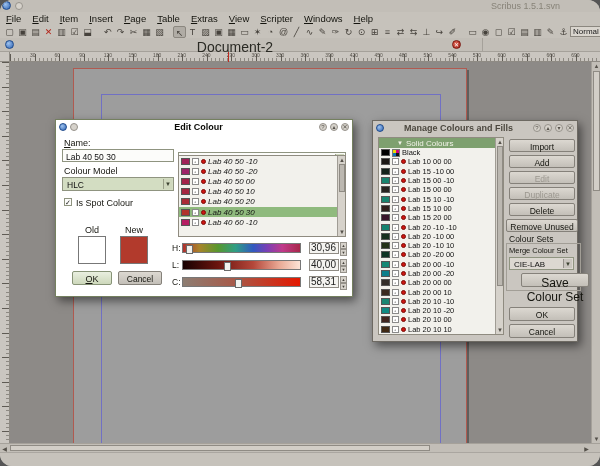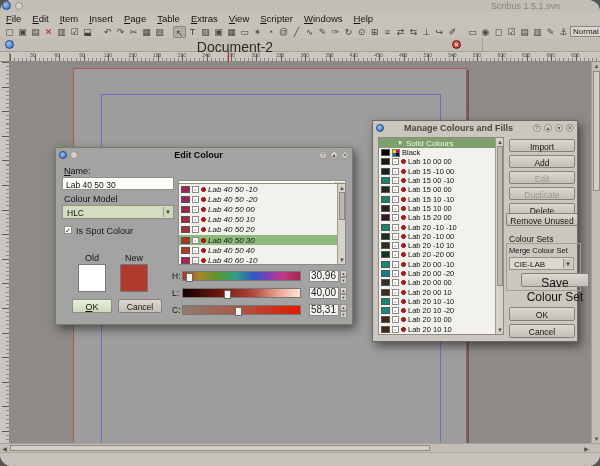--- a/index.html
+++ b/index.html
@@ -51,21 +51,21 @@
   #hthumb{left:10px;top:444.5px;width:420px;height:6px;background:#d2cec7;border:1px solid #8f8b84;}
 
   
   #statusbar{left:0;top:452px;width:600px;height:14px;background:#c6c2bb;border-top:1px solid #aaa6a0;}
   .sunken{background:#f4f3f0;border:1px solid #8f8b84;font-size:10px;color:#222;}
   .spin{width:7px;height:11px;display:flex;flex-direction:column;}
   .spin span{font-size:4px;line-height:5px;text-align:center;color:#44403a;background:#d6d2cb;border:1px solid #96928b;flex:1;}
 
   
   .dialog{position:absolute;box-shadow:3px 4px 9px rgba(0,0,0,.5);}
-  #edit-dlg{left:55px;top:119px;width:298px;height:178px;background:#a3a3a3;border:1px solid #74805f;margin-top:28px;}
+  #edit-dlg{left:55px;top:119px;width:298px;height:178px;background:#ffffff;border:1px solid #74805f;}
   #edit-dlg .dtitle{color:#0a0a06;}
   #manage-dlg{left:372px;top:120px;width:206px;height:222px;background:#cac6c0;border:1px solid #6d6962;}
   #manage-dlg .dtitle{color:#4c483f;}
   .dtitlebar{position:absolute;left:0;top:0;right:0;height:14px;display:flex;align-items:center;padding:0 3px;gap:3px;}
   .dtitle{flex:1;text-align:center;font-weight:bold;font-size:9px;}
   .lbl{font-size:9px;color:#15150f;}
   .lbl.mn::first-letter{text-decoration:underline;}
   .input{background:#fcfcfa;border:1px solid #8f9480;font-size:8.5px;padding:2px 0 0 3px;color:#111;}
   .combo{border:1px solid #8f9480;font-size:8.5px;position:relative;padding:2px 0 0 4px;color:#111;}
   .combo .arr{position:absolute;right:1px;top:1px;bottom:1px;width:9px;background:#cfd8bd;border-left:1px solid #9aa088;font-size:6px;line-height:10px;text-align:center;color:#3c4230;}
@@ -311,26 +311,20 @@
           <span class="spotdot"></span>
           <span class="cname">Lab 40 50 20</span>
         </div>
         <div class="crow selected">
           <span class="swatch" style="background: rgb(176, 52, 42);"></span>
           <span class="labicon">▫</span>
           <span class="spotdot"></span>
           <span class="cname">Lab 40 50 30</span>
         </div>
         <div class="crow">
-          <span class="swatch" style="background: rgb(178, 58, 34);"></span>
-          <span class="labicon">▫</span>
-          <span class="spotdot"></span>
-          <span class="cname">Lab 40 50 40</span>
-        </div>
-        <div class="crow">
           <span class="swatch" style="background: rgb(181, 29, 98);"></span>
           <span class="labicon">▫</span>
           <span class="spotdot"></span>
           <span class="cname">Lab 40 60 -10</span>
         </div>
         <div class="lscroll">
         <div class="sarrow abs" style="top:0;left:0;">▲</div>
         <div class="lthumb" style="top:8px;height:28px;"></div>
         <div class="sarrow abs" style="bottom:0;left:0;">▼</div>
       </div>
@@ -515,21 +509,21 @@
         <div class="sarrow abs" style="bottom:0;left:0;">▼</div>
       </div>
     </div>
 
     <div id="manage-buttons">
         <div class="gbtn abs mn" style="left: 136px; top: 18px; width: 66px; height: 13px;">Import</div>
         <div class="gbtn abs" style="left: 136px; top: 34px; width: 66px; height: 13px;">Add</div>
         <div class="gbtn abs disabled" style="left: 136px; top: 50px; width: 66px; height: 13px;">Edit</div>
         <div class="gbtn abs disabled" style="left: 136px; top: 66px; width: 66px; height: 13px;">Duplicate</div>
         <div class="gbtn abs mn" style="left: 136px; top: 82px; width: 66px; height: 13px;">Delete</div>
-        <div class="gbtn abs mn" style="left: 133px; top: 92px; width: 72px; height: 13px;">Remove Unused</div>
+        <div class="gbtn abs mn" style="left: 133px; top: 98px; width: 72px; height: 13px;">Remove Unused</div>
       </div>
 
     <div class="lbl abs" style="left:136px;top:113px;font-size:8.5px;">Colour Sets</div>
     <div class="abs" style="left:133px;top:122px;width:75px;height:48px;border:1px solid #a29e96;">
       <div class="lbl abs" style="left:2px;top:2px;font-size:7.5px;white-space:nowrap;">Merge Colour Set</div>
       <div class="combo abs" style="left:2px;top:13px;width:65px;height:13px;background:#dcd8d1;font-size:8px;">
         <span>CIE-LAB</span><span class="arr" style="background:#c9c5be;border-left-color:#95918a;">▼</span>
       </div>
       <div class="gbtn mn abs" style="left:14px;top:29px;width:68px;height:14px;font-size:12px;">Save Colour Set</div>
     </div>

